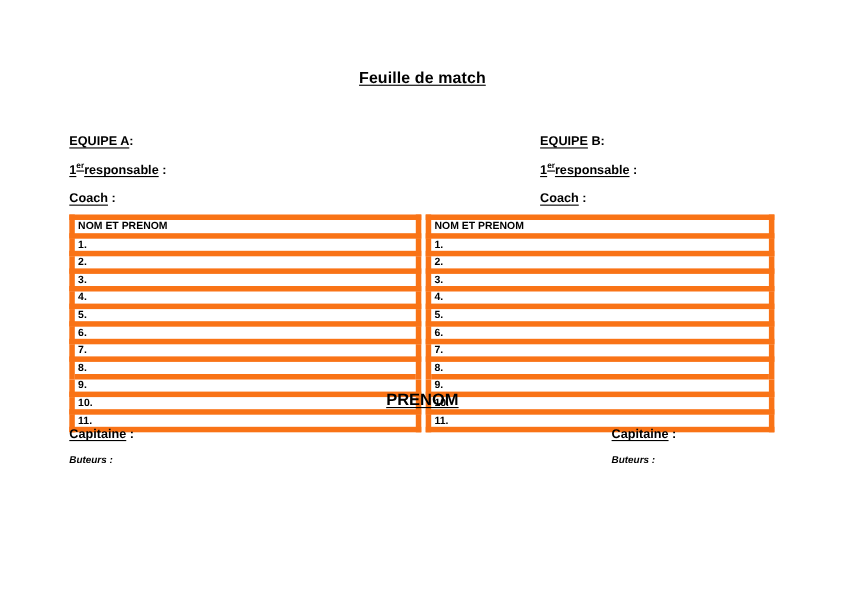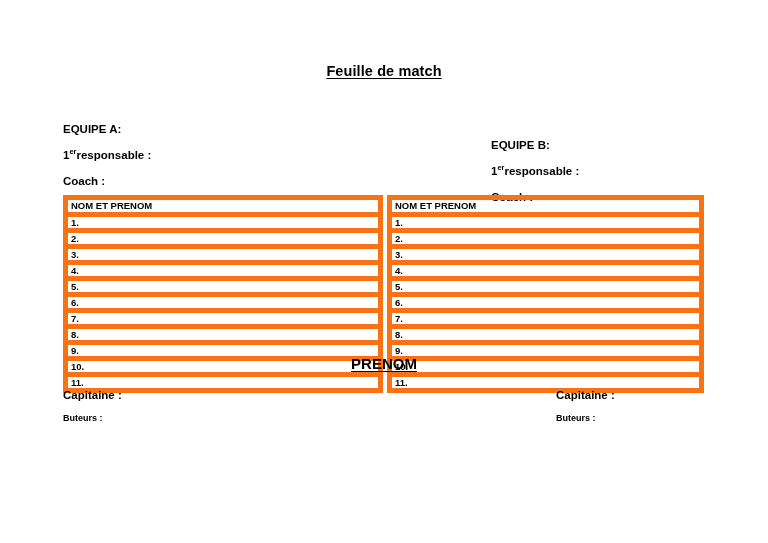--- a/index.html
+++ b/index.html
@@ -40,28 +40,28 @@
     text-underline-offset: 2px;
   }
 
   
   .team-block {
     position: absolute;
     font-size: 11.5px;
     font-weight: bold;
   }
   .team-block.left  { left: 63px;  top: 116px; }
-  .team-block.right { left: 491px; top: 132px; }
+  .team-block.right { left: 491px; top: 116px; }
 
   .team-line {
     height: 26px;
     line-height: 26px;
     white-space: nowrap;
   }
-  .u { text-underline-offset: 2px; text-align: right; }
+  .u { text-decoration: underline; text-underline-offset: 2px; text-align: right; }
   .nou { text-decoration: none; }
   sup {
     font-size: 7.5px;
     vertical-align: super;
     line-height: 0;
   }
 
   
   .tables-wrap {
     position: absolute;
@@ -124,20 +124,21 @@
     height: 24px;
     line-height: 24px;
     white-space: nowrap;
   }
   .but-line {
     font-size: 9px;
     font-weight: bold;
     height: 22px;
     line-height: 22px;
     white-space: nowrap;
+    font-style: italic;
   }
 
   
   .arbitre {
     position: absolute;
     left: 0;
     top: 433px;
     width: 768px;
     text-align: center;
     font-size: 9.5px;

